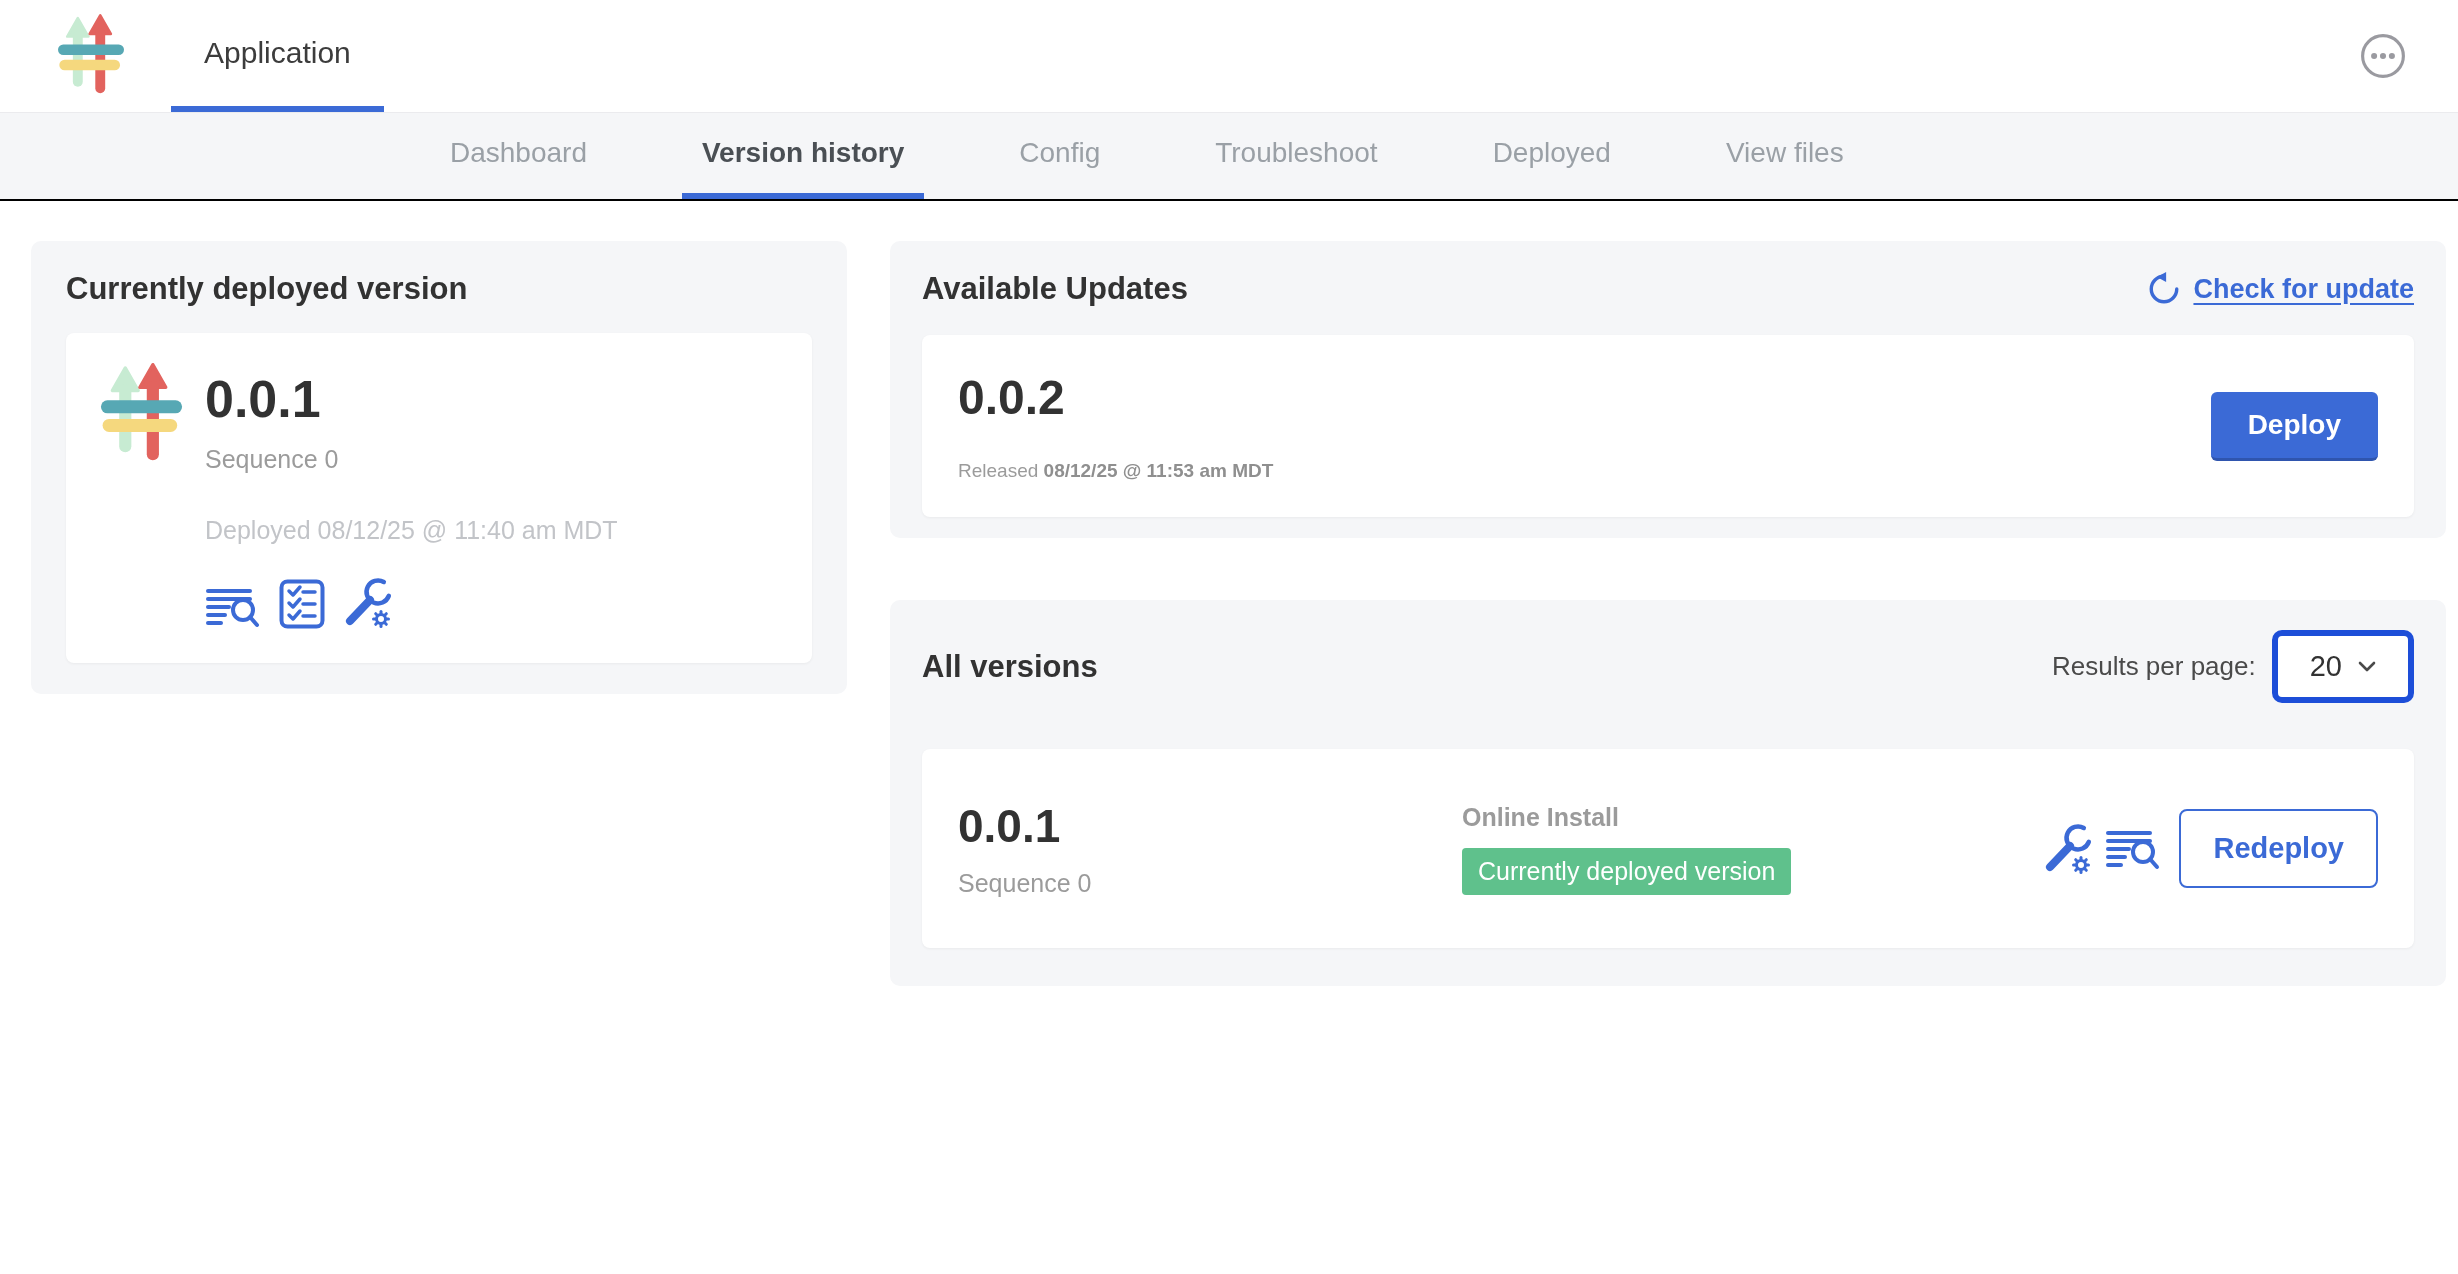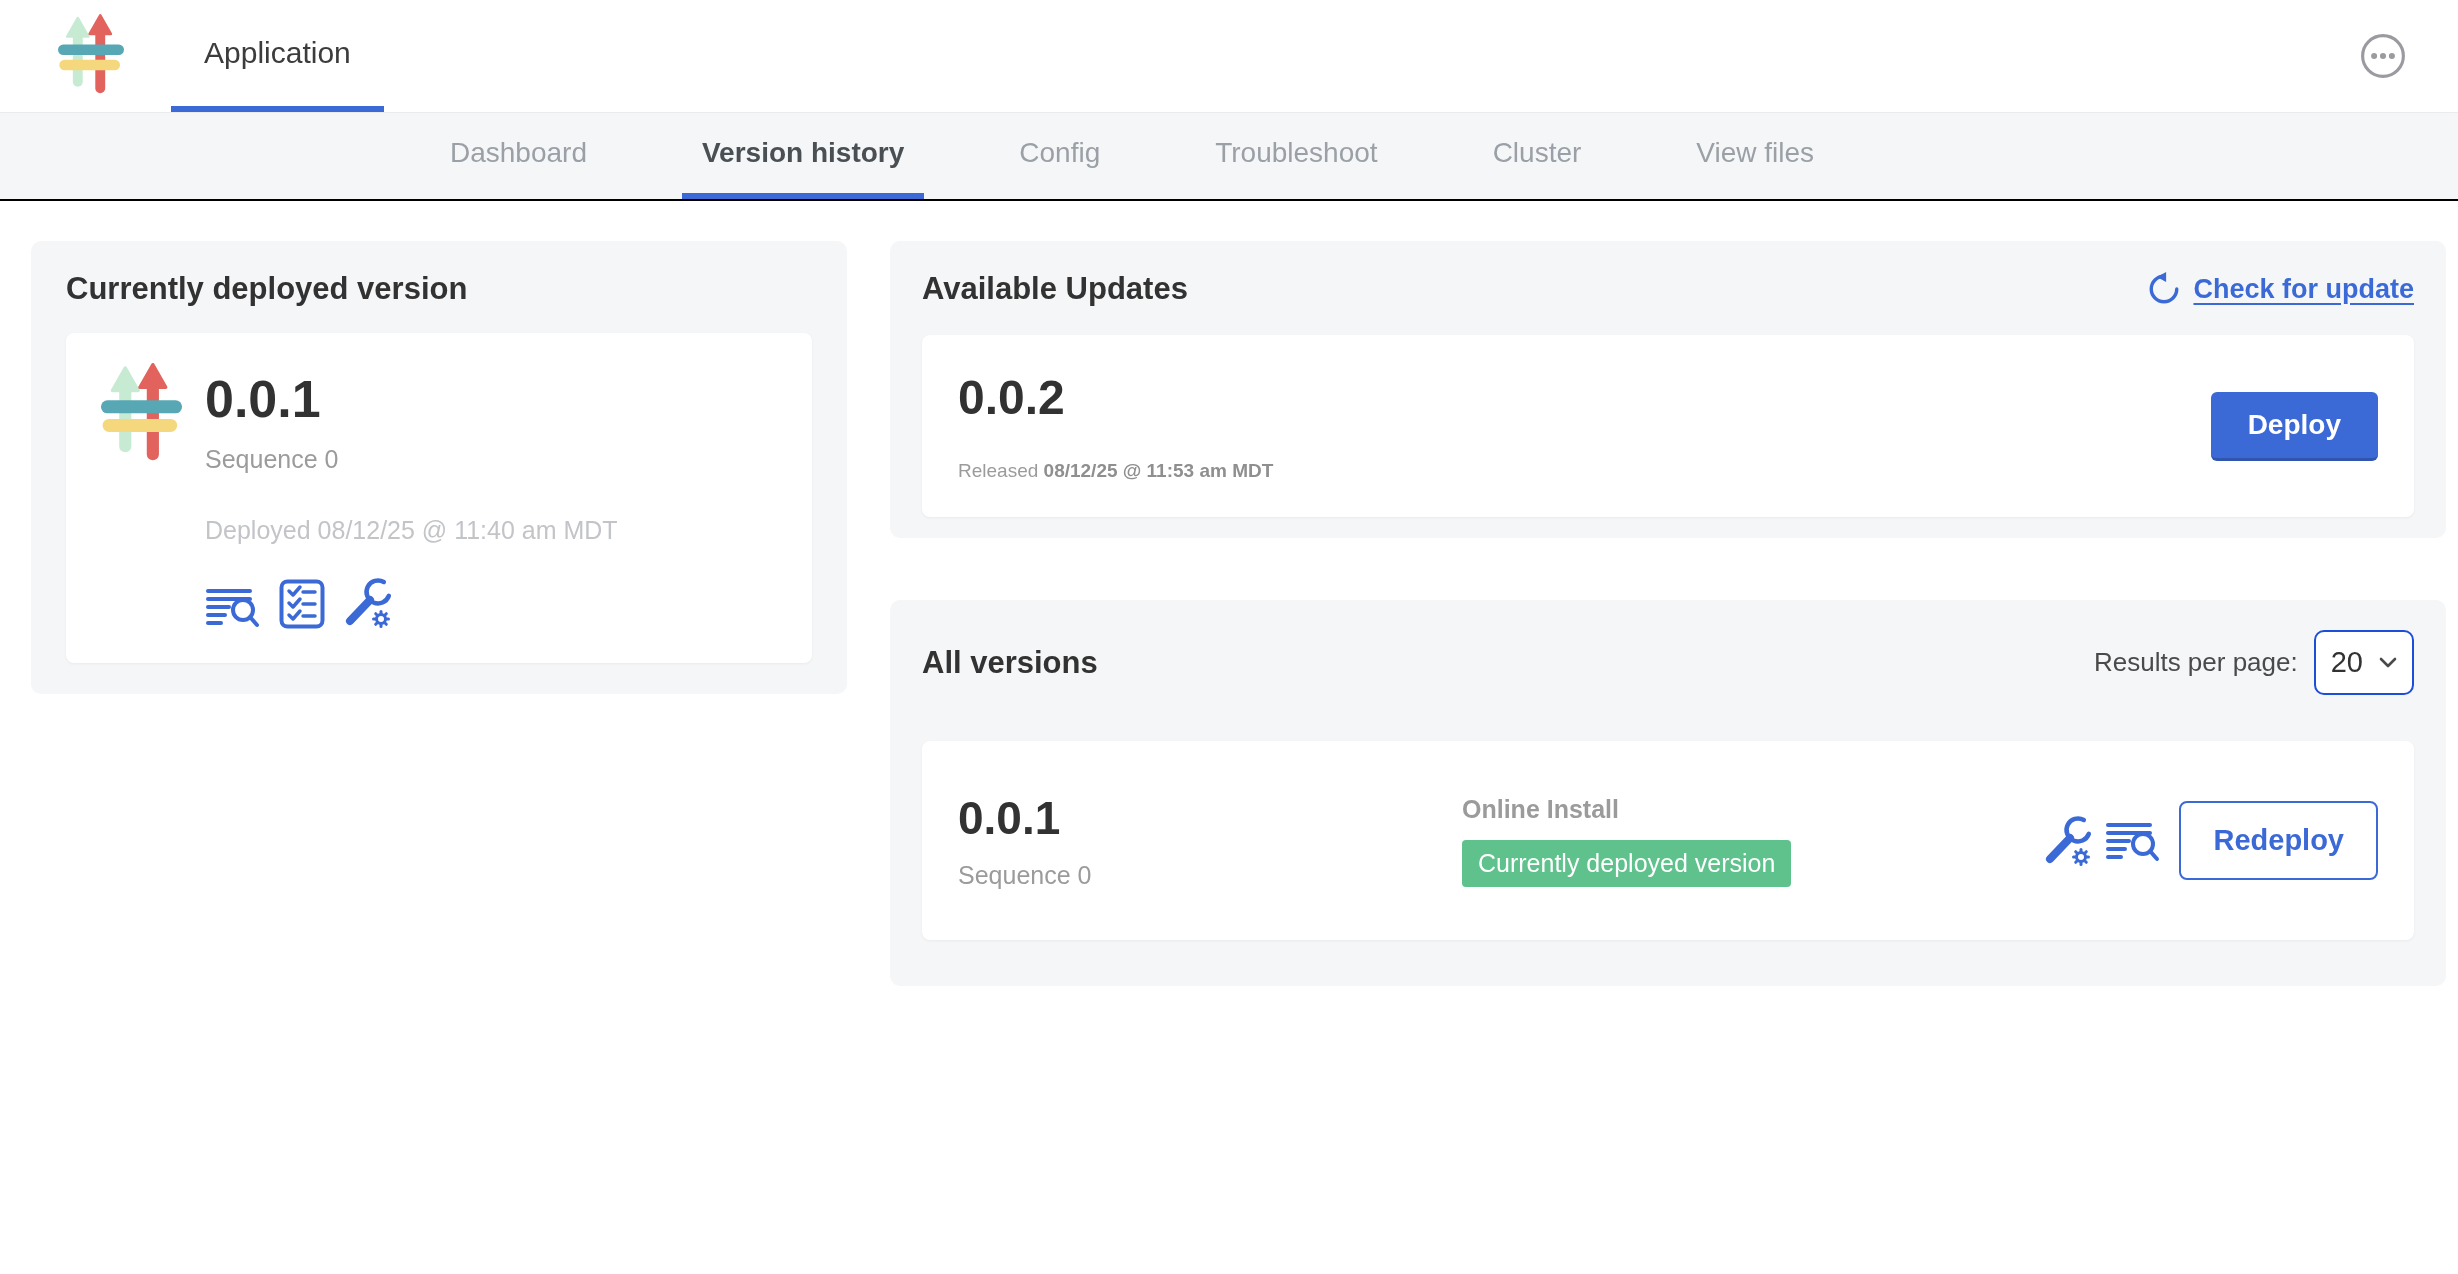--- a/index.html
+++ b/index.html
@@ -101,22 +101,22 @@
     border-radius:6px;
     padding:17px 37px; cursor:pointer;
   }
 
   .versions-card { height:386px; padding:30px 32px; }
   .versions-head { display:flex; align-items:center; justify-content:space-between; }
   .rpp { display:flex; align-items:center; gap:16px; }
   .rpp-label { font-size:26px; color:#4a4a4a; }
   .rpp-select {
     display:flex; align-items:center; gap:16px;
-    background:#fff; border:2px solid #1d4ed8; border-radius:10px;
-    padding:14px 15px; font-size:29px; color:#323232;
+    background:#fff; border:6px solid #1d4ed8; border-radius:10px;
+    padding:14px 32px; font-size:29px; color:#323232;
     cursor:pointer;
   }
   .version-row {
     margin-top:46px; height:199px;
     background:#fff; border-radius:8px;
     box-shadow:0 1px 3px rgba(0,0,0,.05);
     display:flex; align-items:center;
     padding:0 36px;
   }
   .row-vblock { flex:0 0 504px; }
@@ -180,21 +180,21 @@
     <div class="subnav-tab active">
       <span>Version history</span>
     </div>
     <div class="subnav-tab">
       <span>Config</span>
     </div>
     <div class="subnav-tab">
       <span>Troubleshoot</span>
     </div>
     <div class="subnav-tab">
-      <span>Cluster</span>
+      <span>Deployed</span>
     </div>
     <div class="subnav-tab">
       <span>View files</span>
     </div>
   </div>
 
   <div class="main">
 
     <div class="card left-card">
       <div class="card-title">Currently deployed version</div>

